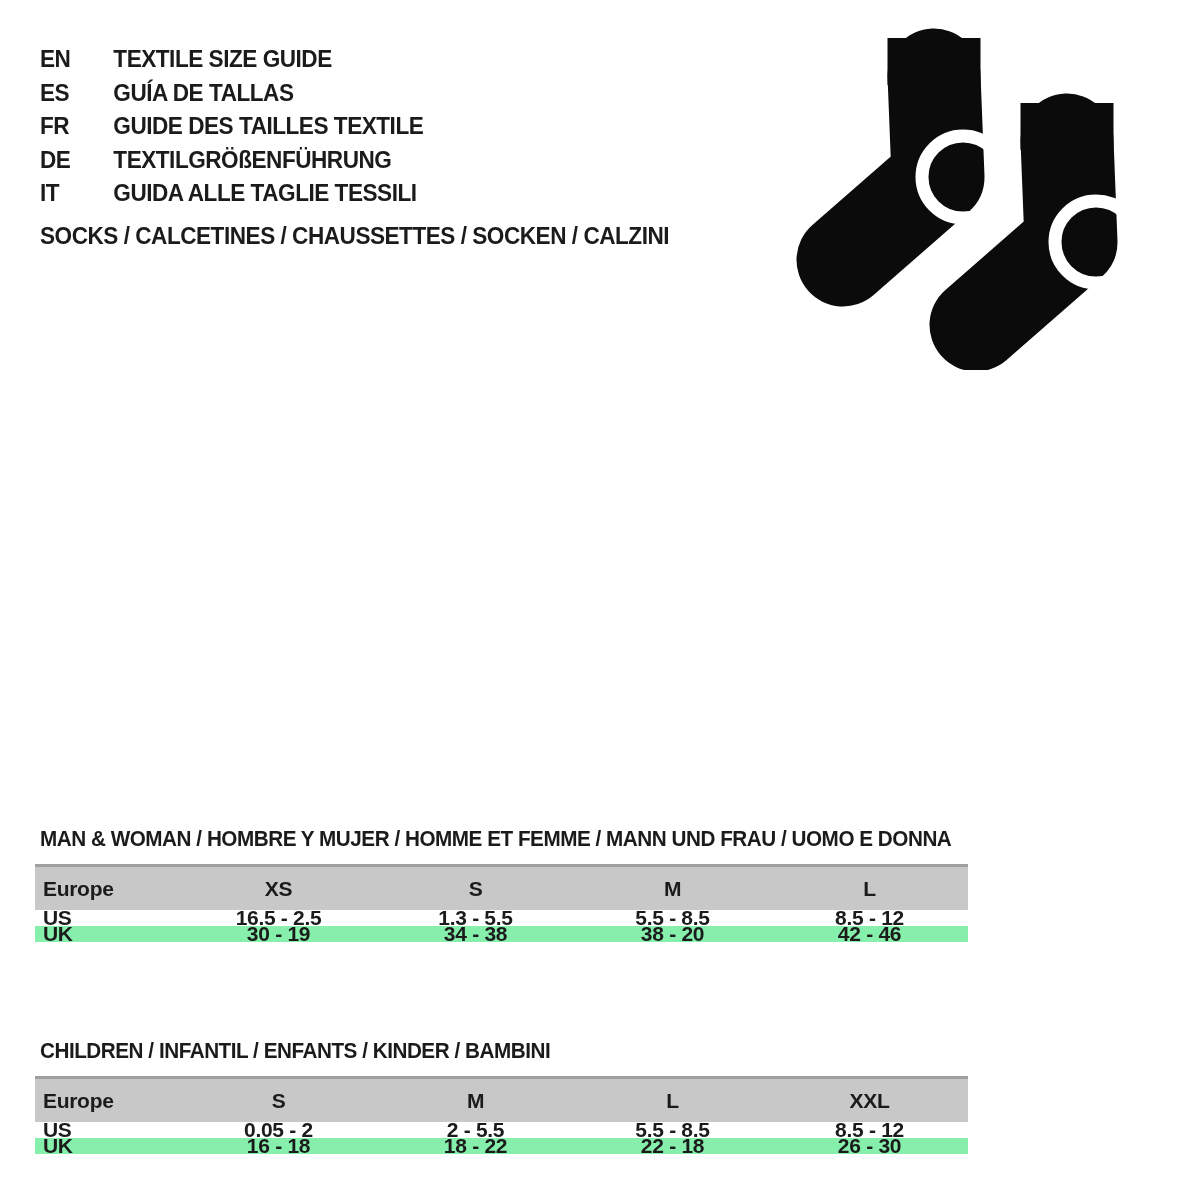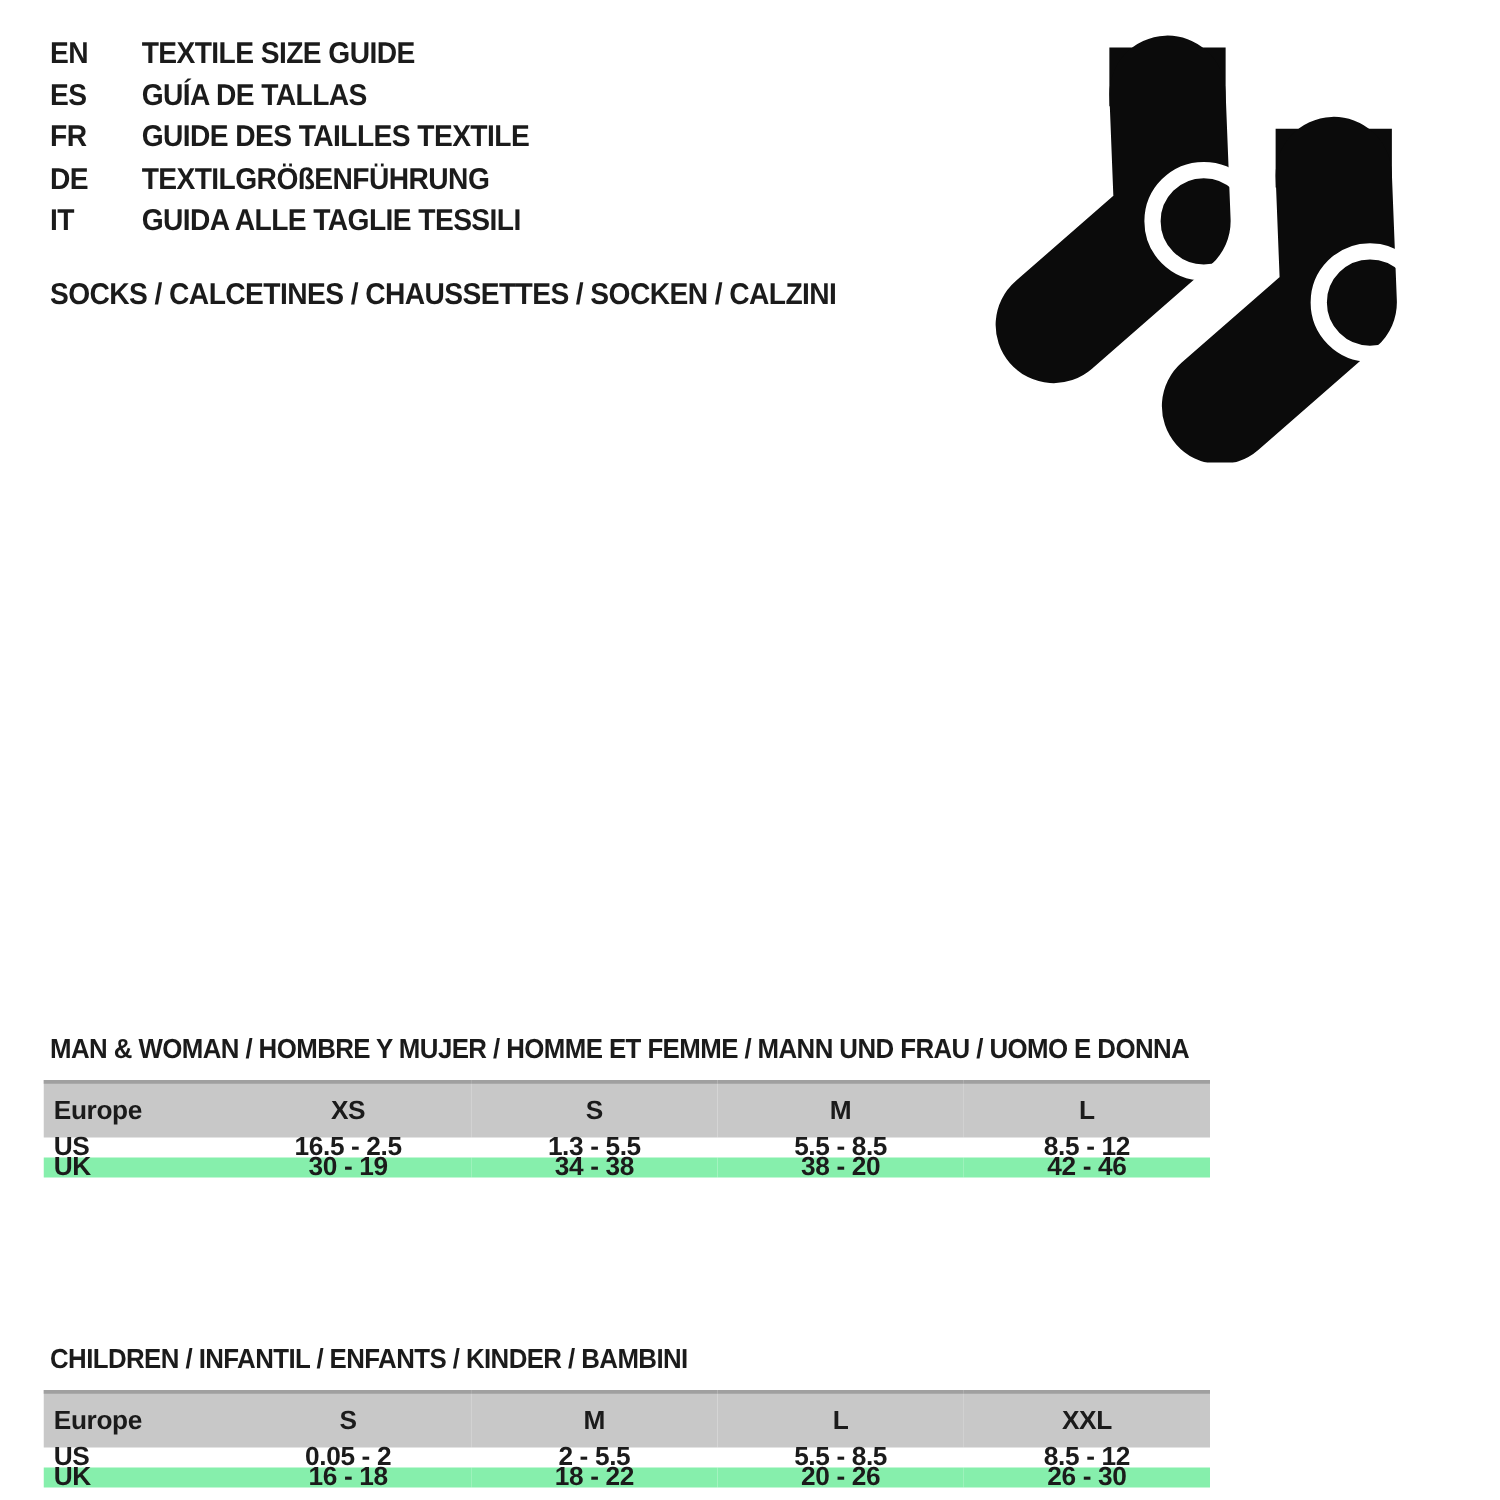--- a/index.html
+++ b/index.html
@@ -10,21 +10,21 @@
     font-family: "Liberation Sans", "DejaVu Sans", sans-serif;
     font-weight: 700;
     color: #1b1b1b;
     overflow: hidden;
   }
 
   
   .lang-block {
     position: absolute;
     left: 40px;
-    top: 26px;
+    top: 42px;
   }
   .lang-row {
     display: flex;
     line-height: 33.5px;
     font-size: 24px;
     letter-spacing: -0.5px;
     transform: scaleX(0.94);
     transform-origin: 0 50%;
     white-space: nowrap;
   }
@@ -52,21 +52,21 @@
   }
 
   
   .size-table {
     position: absolute;
     left: 35px;
     width: 933px;
     margin-top: 10px;
   }
   .table-man-woman { top: 816px; }
-  .table-children  { top: 1064px; }
+  .table-children  { top: 1028px; }
 
   .table-title {
     font-size: 22px;
     letter-spacing: -0.5px;
     transform: scaleX(0.94);
     transform-origin: 0 50%;
     white-space: nowrap;
     margin-left: 5px;
     margin-bottom: 12px;
   }
@@ -182,17 +182,17 @@
       <div class="cell first">US</div>
       <div class="cell">0.05 - 2</div>
       <div class="cell">2 - 5.5</div>
       <div class="cell">5.5 - 8.5</div>
       <div class="cell">8.5 - 12</div>
     </div>
     <div class="row row-alt">
       <div class="cell first">UK</div>
       <div class="cell">16 - 18</div>
       <div class="cell">18 - 22</div>
-      <div class="cell">20 - 26</div>
+      <div class="cell">22 - 18</div>
       <div class="cell">26 - 30</div>
     </div>
   </div>
 </div>
 
 </body></html>

